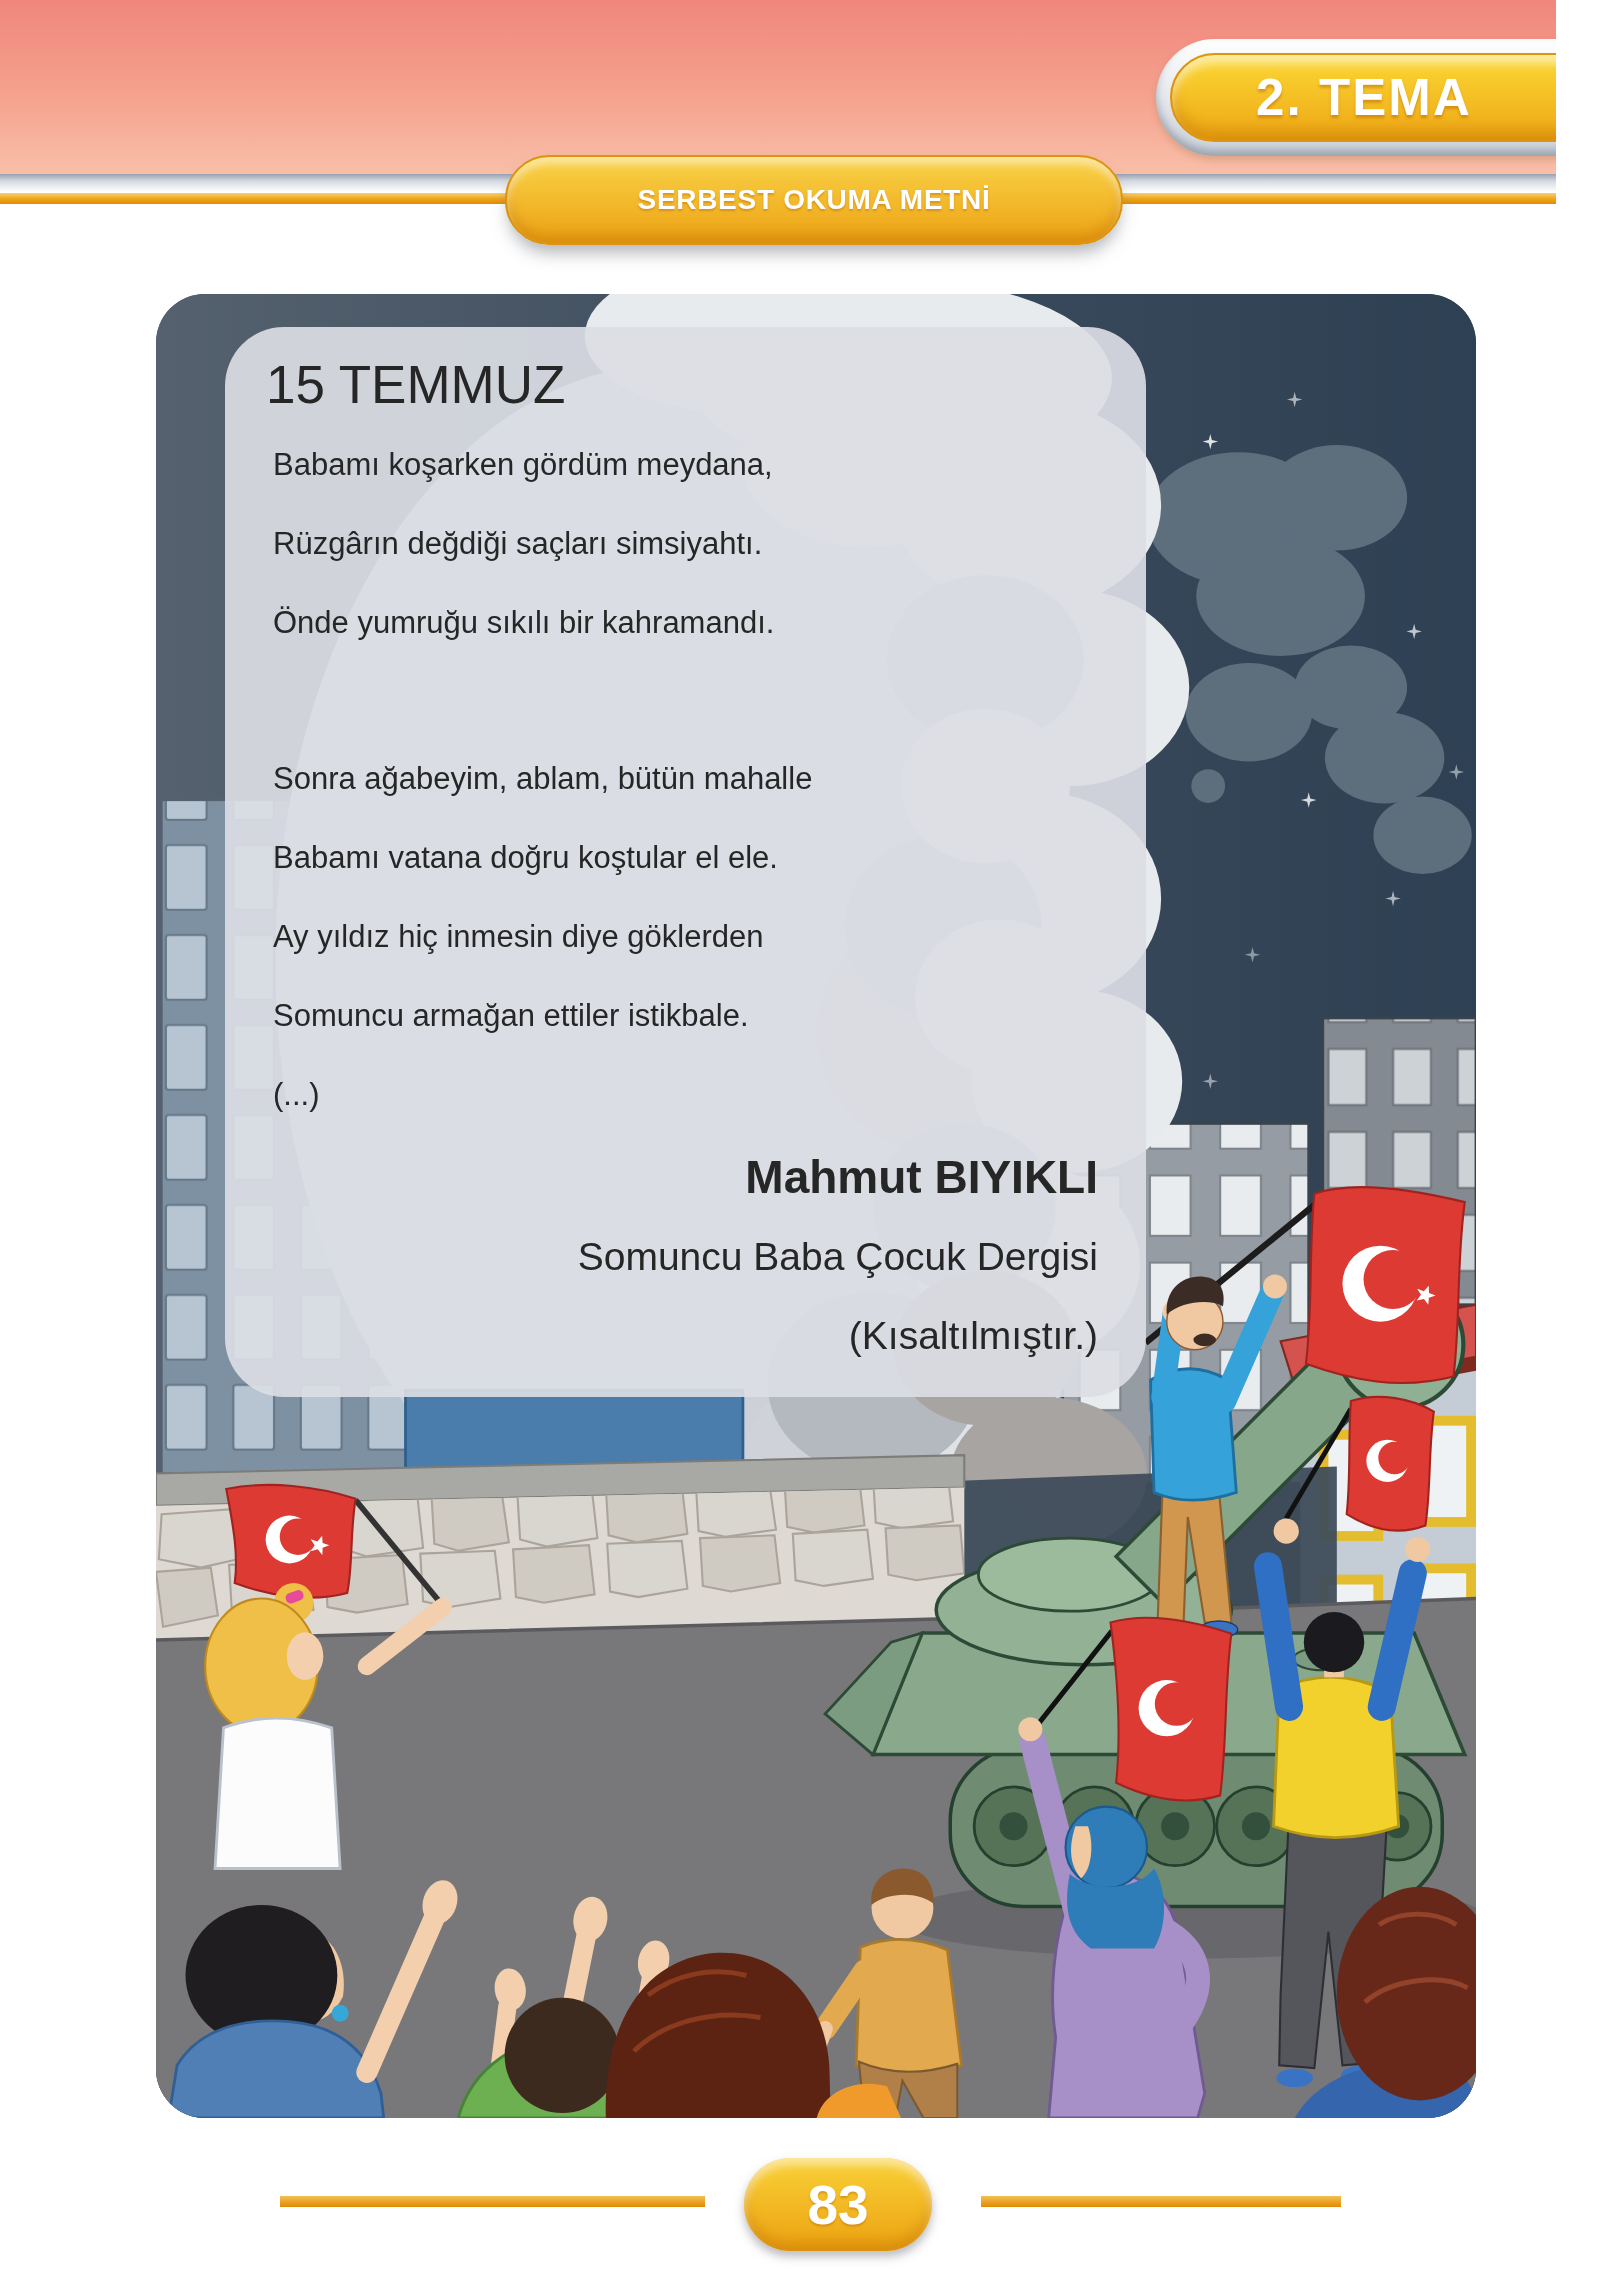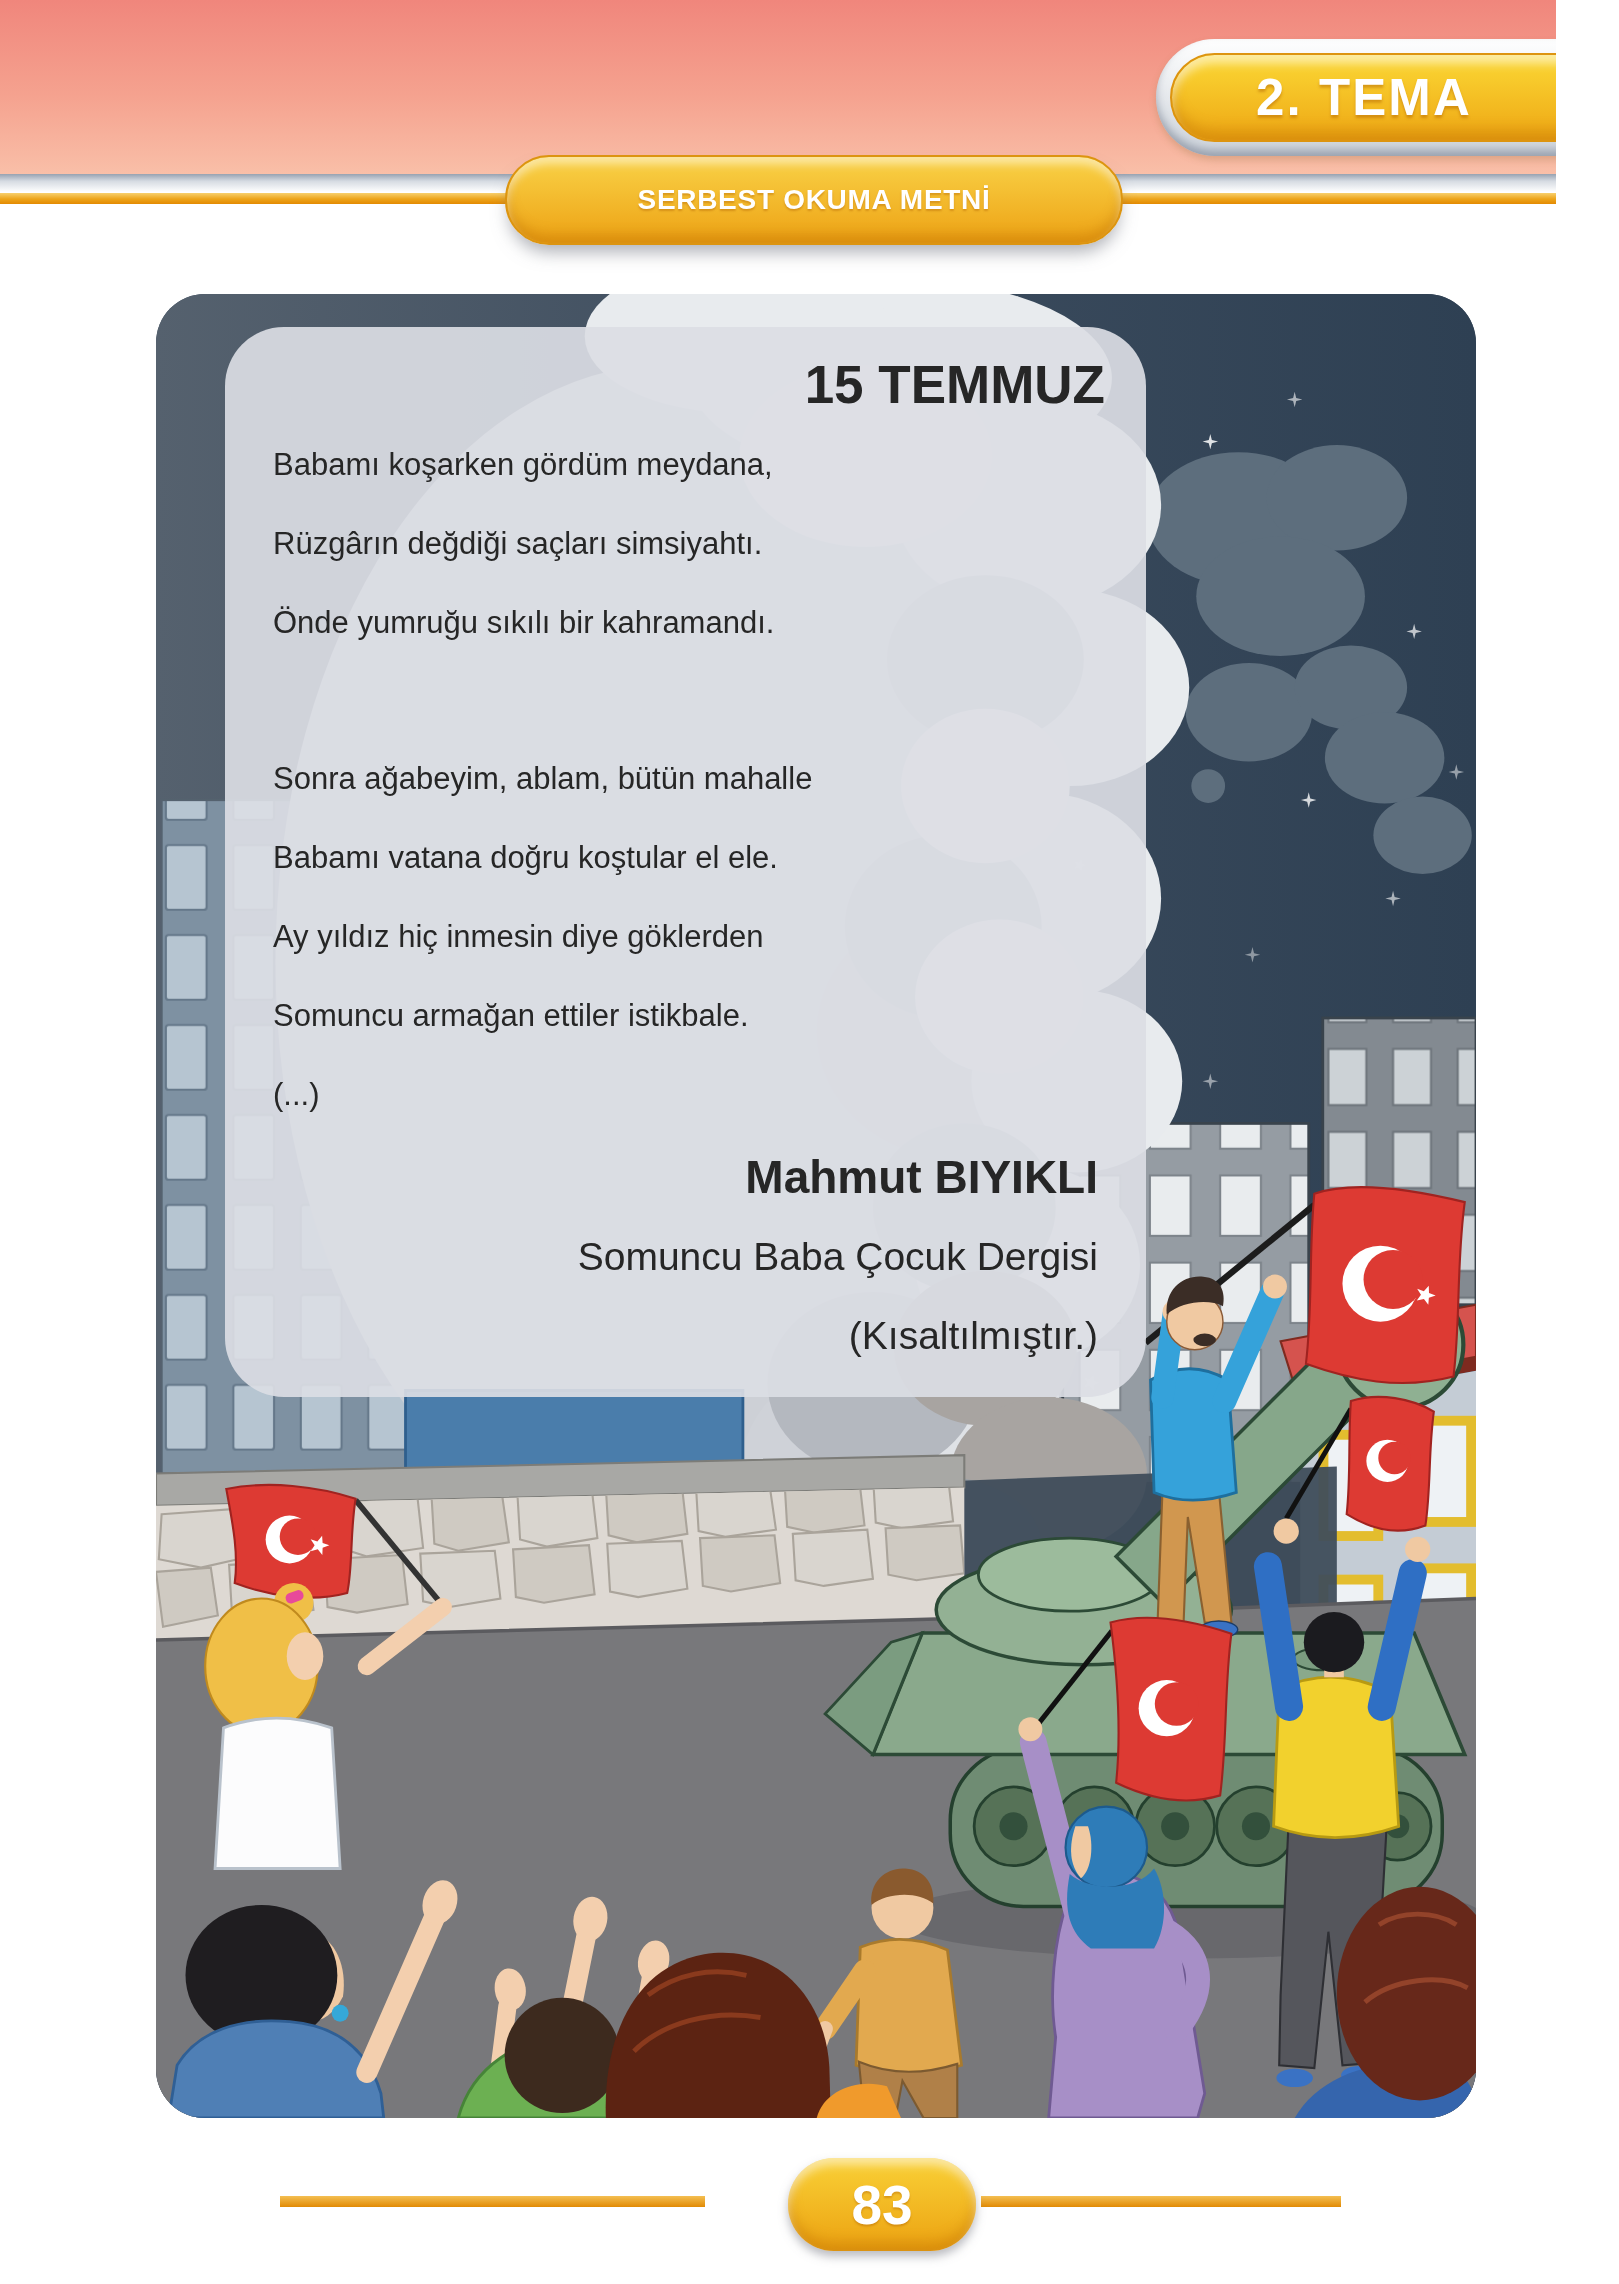--- a/index.html
+++ b/index.html
@@ -35,33 +35,33 @@
 
   
   .illustration{position:absolute;left:156px;top:294px;width:1320px;height:1824px;
                 border-radius:49px;overflow:hidden;background:#39485a;}
   .illustration svg{display:block;width:100%;height:100%;}
 
   
   .poem-box{position:absolute;left:225px;top:327px;width:921px;height:1070px;border-radius:59px;
             background:rgba(219,221,228,0.92);box-sizing:border-box;
             padding:24px 41px 0 41px;color:#262626;z-index:3;}
-  .poem-title{margin:0 0 11.2px 0;text-align:right;font-size:53px;font-weight:bold;line-height:67px;}
+  .poem-title{margin:0 0 11.2px 0;text-align:left;font-size:53px;font-weight:normal;line-height:67px;}
   .poem-line{margin:7px;font-size:31px;line-height:72px;white-space:nowrap;}
   .stanza-gap{height:70px;}
   .author-block{margin-top:7px;text-align:right;padding-right:7px;}
   .author-name{margin:0;font-size:46px;font-weight:bold;line-height:79px;}
   .author-src{margin:0;font-size:39px;line-height:79px;}
 
   
   .footer-rule{position:absolute;top:2196px;height:10.5px;
                background:linear-gradient(#f4bf52,#e18a04);}
   .footer-rule.left{left:280px;width:425px;}
   .footer-rule.right{left:981px;width:360px;}
-  .page-pill{position:absolute;left:788px;top:2158px;width:188px;height:93px;border-radius:46px;
+  .page-pill{position:absolute;left:744px;top:2158px;width:188px;height:93px;border-radius:46px;
              background:linear-gradient(#f9d137,#eca211);
              box-shadow:0 5.6px 9.8px rgba(120,122,132,.5),
                         inset 0 7px 9.8px rgba(255,255,255,.55),
                         inset 0 -8.4px 12.7px rgba(186,108,0,.4);
              display:flex;align-items:center;justify-content:center;}
   .page-pill span{font-size:55px;font-weight:bold;color:#ffffff;text-shadow:0 2.1px 2.1px rgba(175,95,0,.4);}
 </style>
 </head>
 <body>
 

